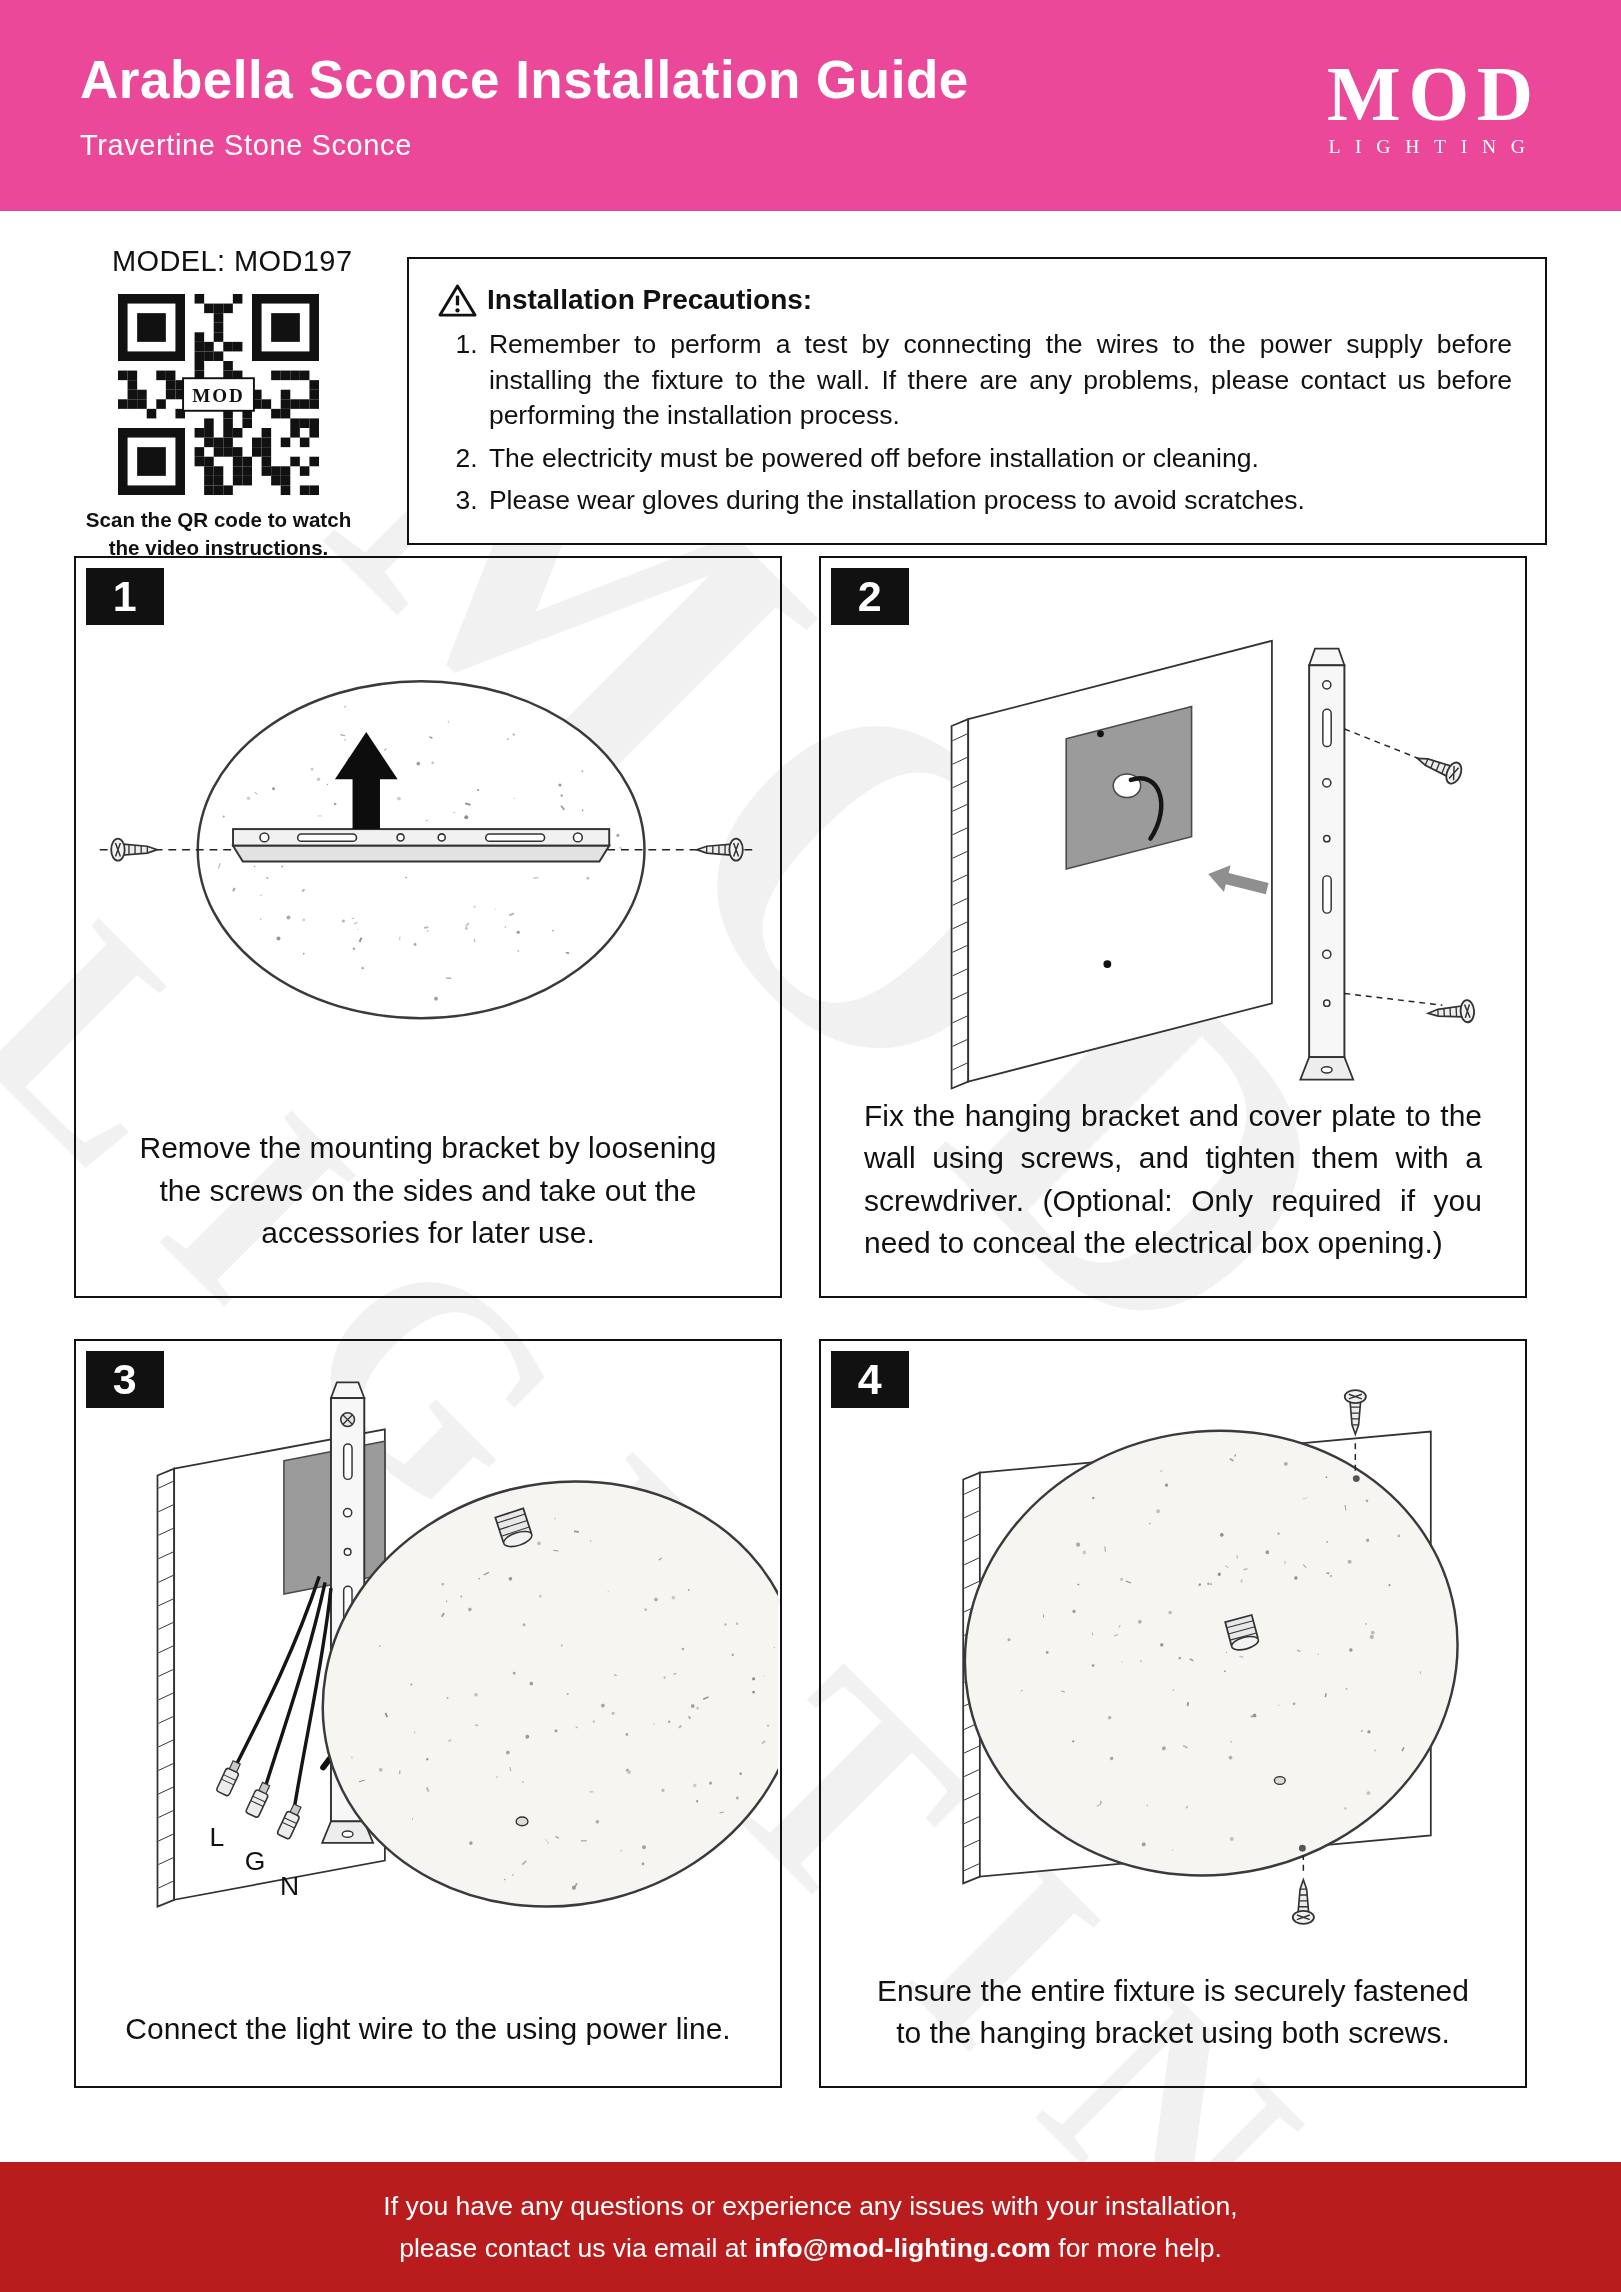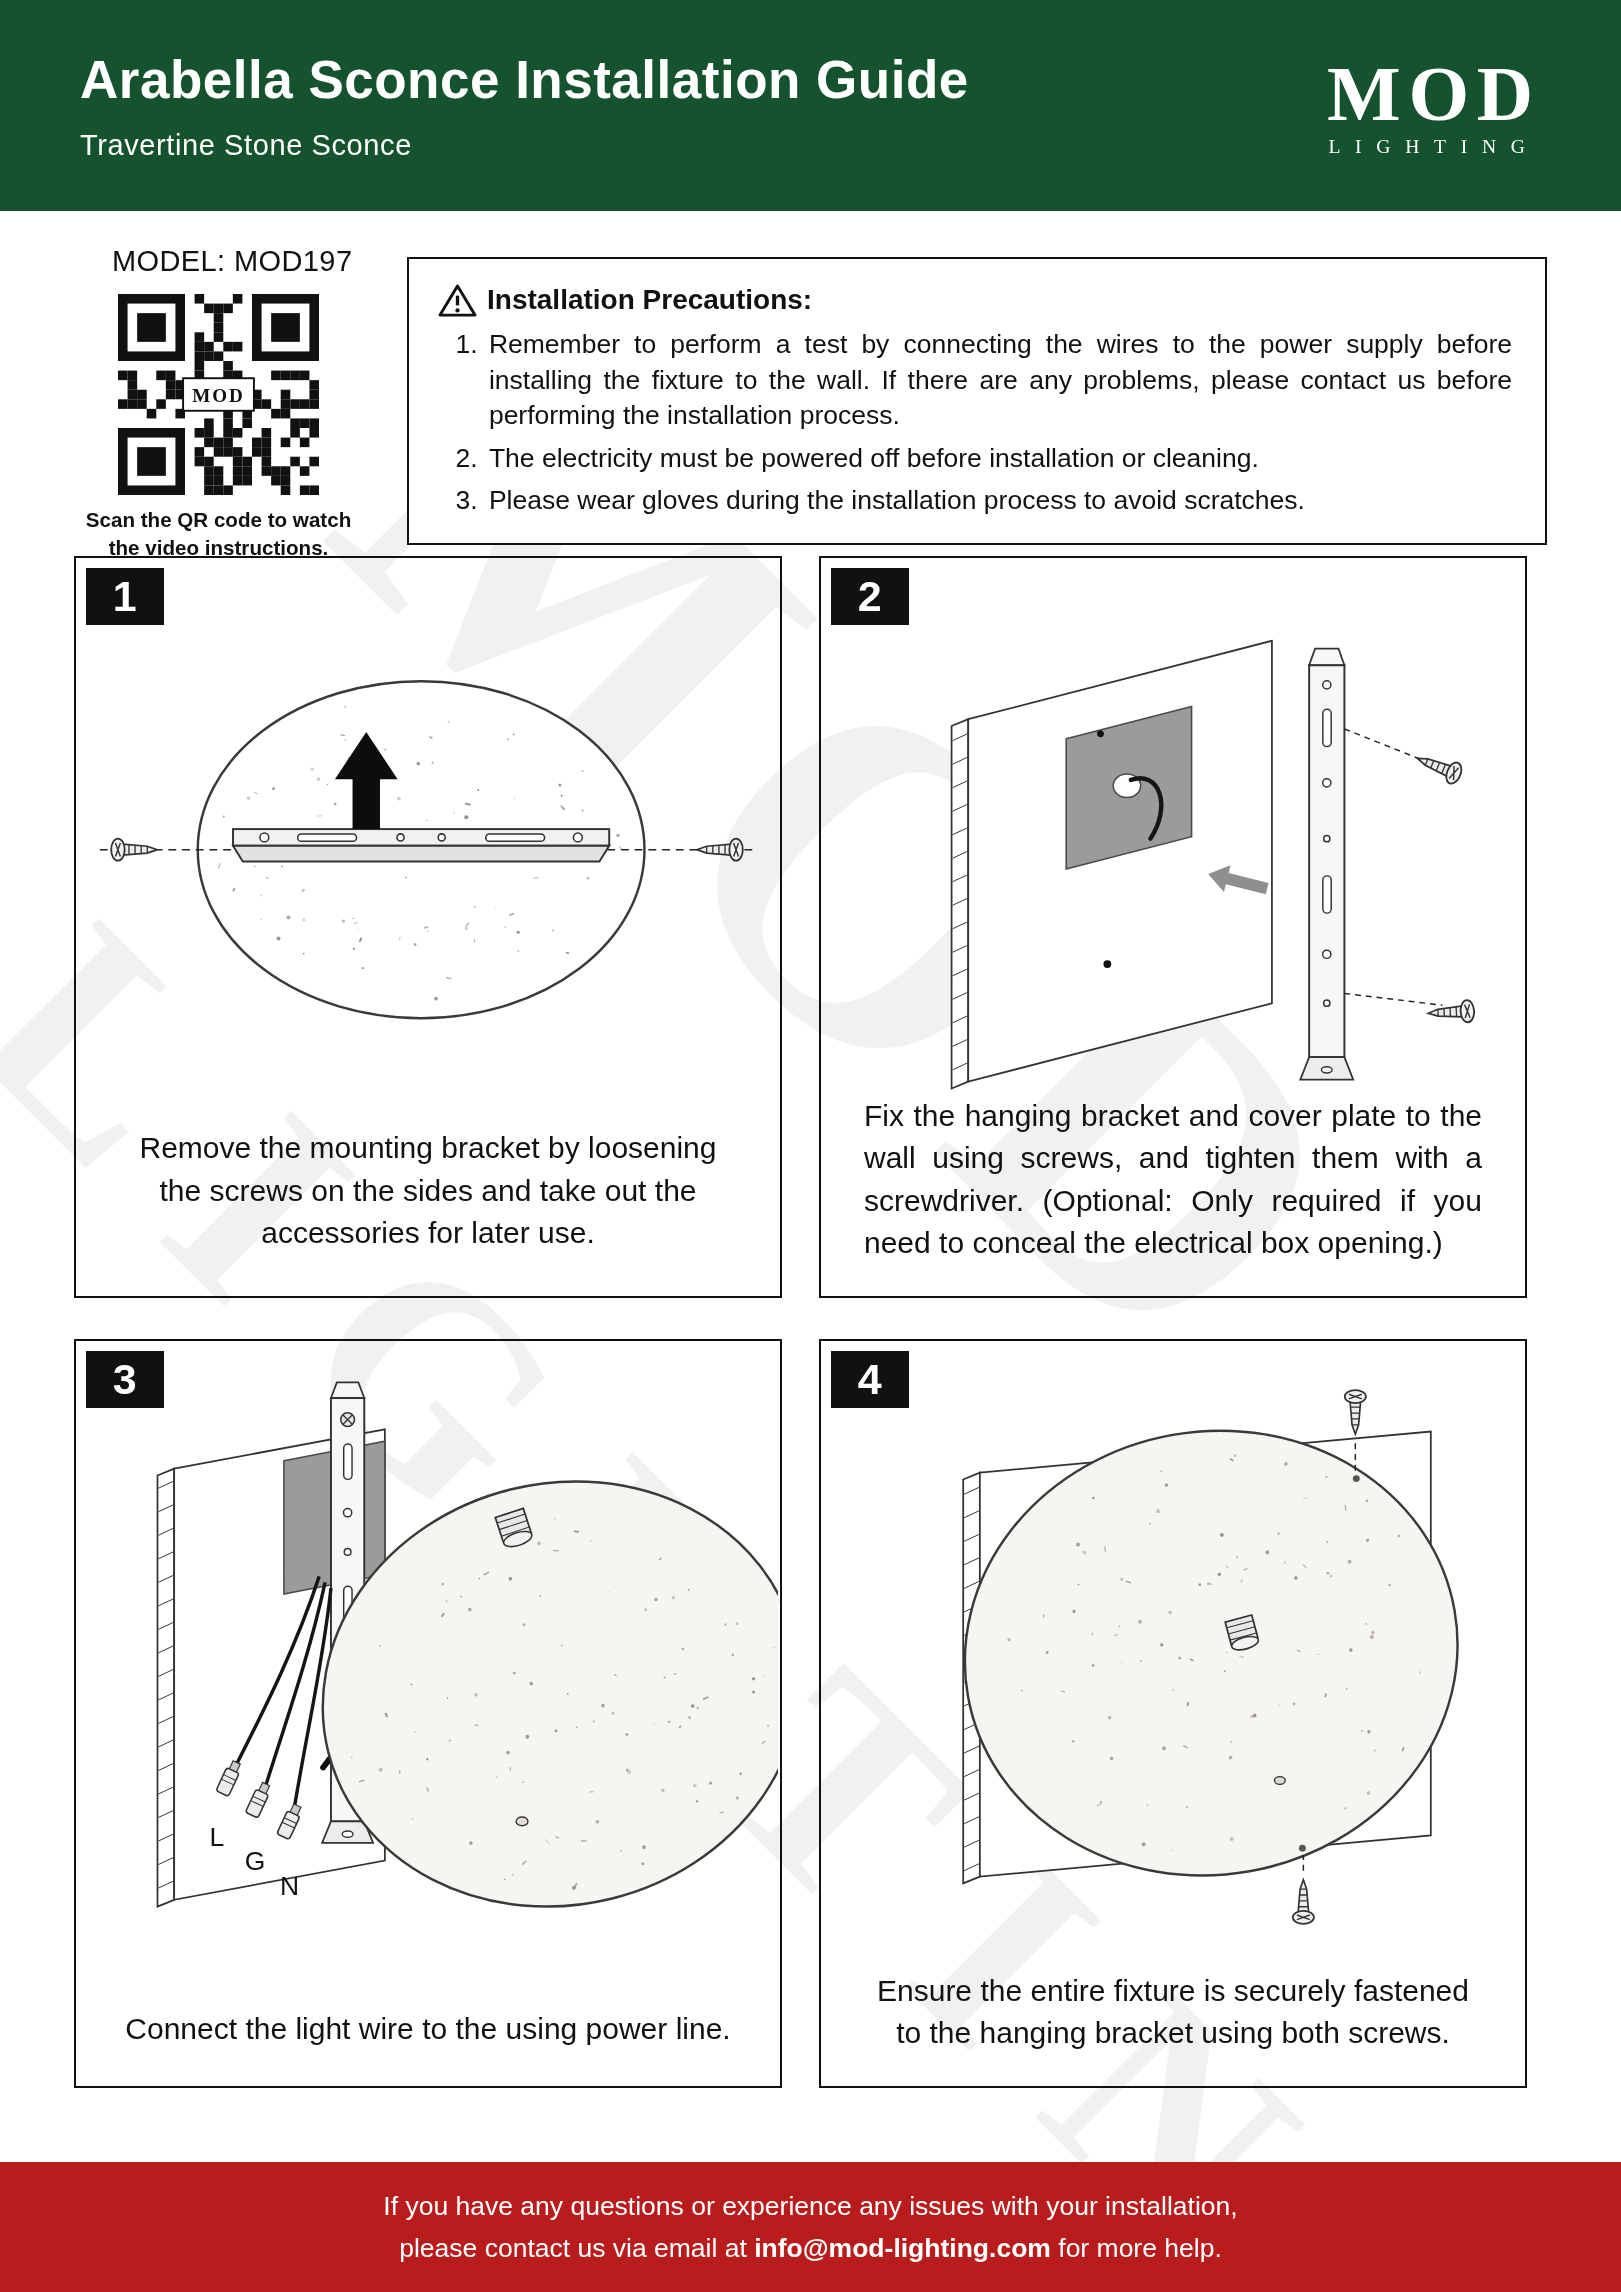--- a/index.html
+++ b/index.html
@@ -6,21 +6,21 @@
   body{width:1621px;height:2293px;position:relative;overflow:hidden;background:#fff;color:#111;
        font-family:"Liberation Sans",sans-serif}
 
   
   .watermark{position:absolute;z-index:0;font-family:"Liberation Serif",serif;font-weight:bold;
              color:#000;opacity:.05;white-space:nowrap;pointer-events:none}
   #wm-mod{top:245px;left:608px;font-size:451px;letter-spacing:44px;transform:rotate(45deg);transform-origin:left top}
   #wm-light{top:863px;left:147px;font-size:284px;letter-spacing:78px;transform:rotate(45deg);transform-origin:left top}
 
   
-  .header{position:absolute;top:0;left:0;width:100%;height:211px;background:#14532d;color:#fff;
+  .header{position:absolute;top:0;left:0;width:100%;height:211px;background:#ec4899;color:#fff;
           box-sizing:border-box;display:flex;align-items:center;justify-content:space-between;
           padding:0 80px;z-index:2}
   .title{font-size:53px;font-weight:bold;letter-spacing:0.5px}
   .subtitle{font-size:29px;margin-top:19px;letter-spacing:0.6px;font-weight:normal}
   .logo{text-align:center;font-family:"Liberation Serif",serif;line-height:1}
   .logo-main{font-size:78px;font-weight:bold;letter-spacing:7.8px}
   .logo-sub{font-size:19.6px;letter-spacing:14.7px;margin-top:3.9px}
 
   
   .model-block{position:absolute;left:57px;top:245px;width:323px;text-align:center;z-index:2}

